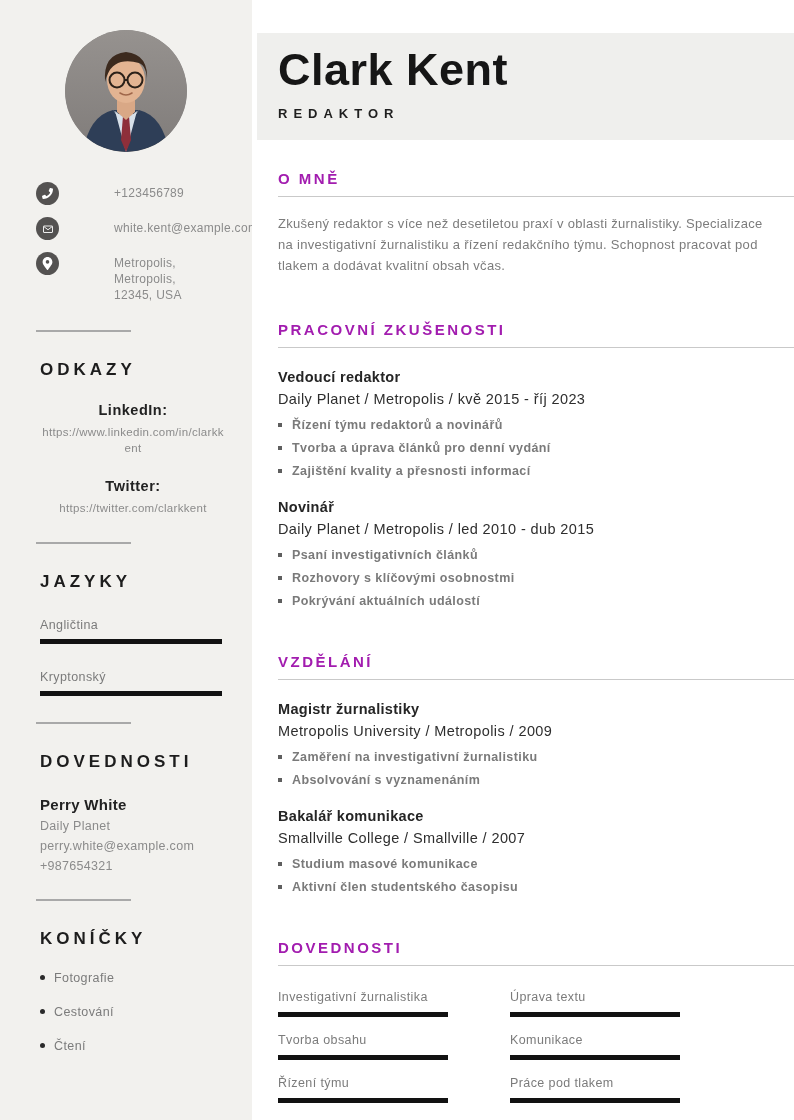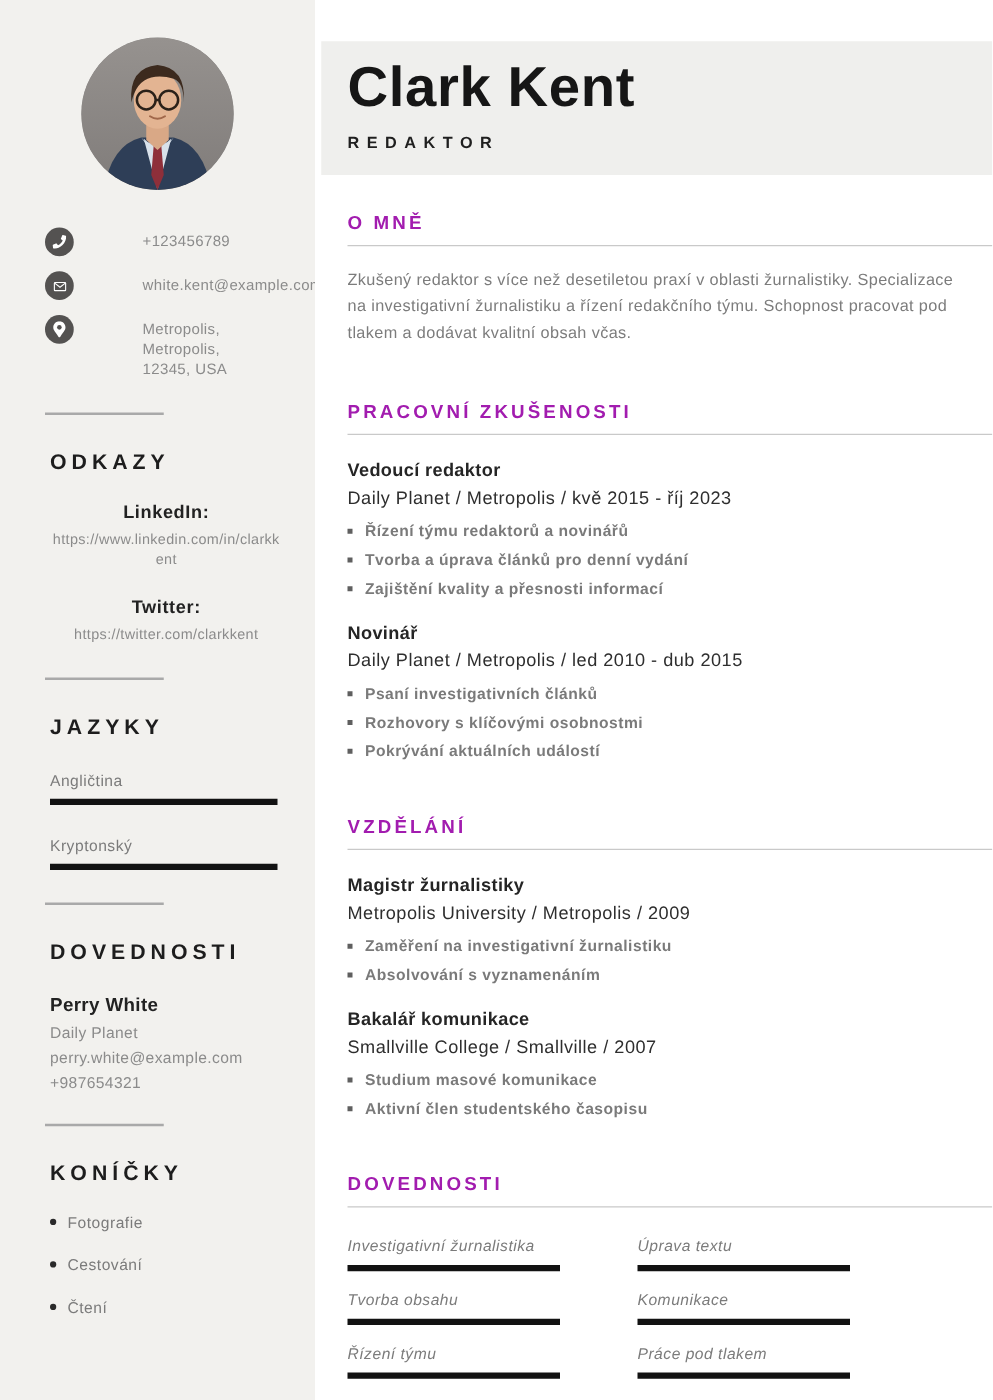--- a/index.html
+++ b/index.html
@@ -55,21 +55,21 @@
 
   .about-text { margin-top: 17px; margin-right: 24px; font-size: 13px; color: #7c7c7c; line-height: 1.6; letter-spacing: .3px; }
 
   .entry { margin-top: 21px; }
   .entry-title { font-size: 14.5px; font-weight: 600; color: #252525; letter-spacing: .3px; }
   .entry-meta { margin-top: 6px; font-size: 14.5px; font-weight: 500; color: #2e2e2e; letter-spacing: .4px; }
   .entry-bullets { margin-top: 11px; list-style: none; font-weight: bold; }
   .entry-bullets li { display: flex; align-items: center; margin-top: 9px; font-size: 12.5px; color: #7a7a7a; letter-spacing: .4px; }
   .entry-bullets li::before { content: ""; width: 4px; height: 4px; background: #5f5f5f; margin-right: 10px; }
 
-  .skills-grid { margin-top: 24px; display: grid; grid-template-columns: 170px 170px; column-gap: 62px; row-gap: 16px; font-style: italic; }
+  .skills-grid { margin-top: 24px; display: grid; grid-template-columns: 170px 170px; column-gap: 62px; row-gap: 16px; }
   .skill-item .bar-track { margin-top: 8px; }
 </style>
 </head>
 <body>
 
 <div class="page">
 
   <aside class="sidebar">
 
     <div class="photo-wrap">

